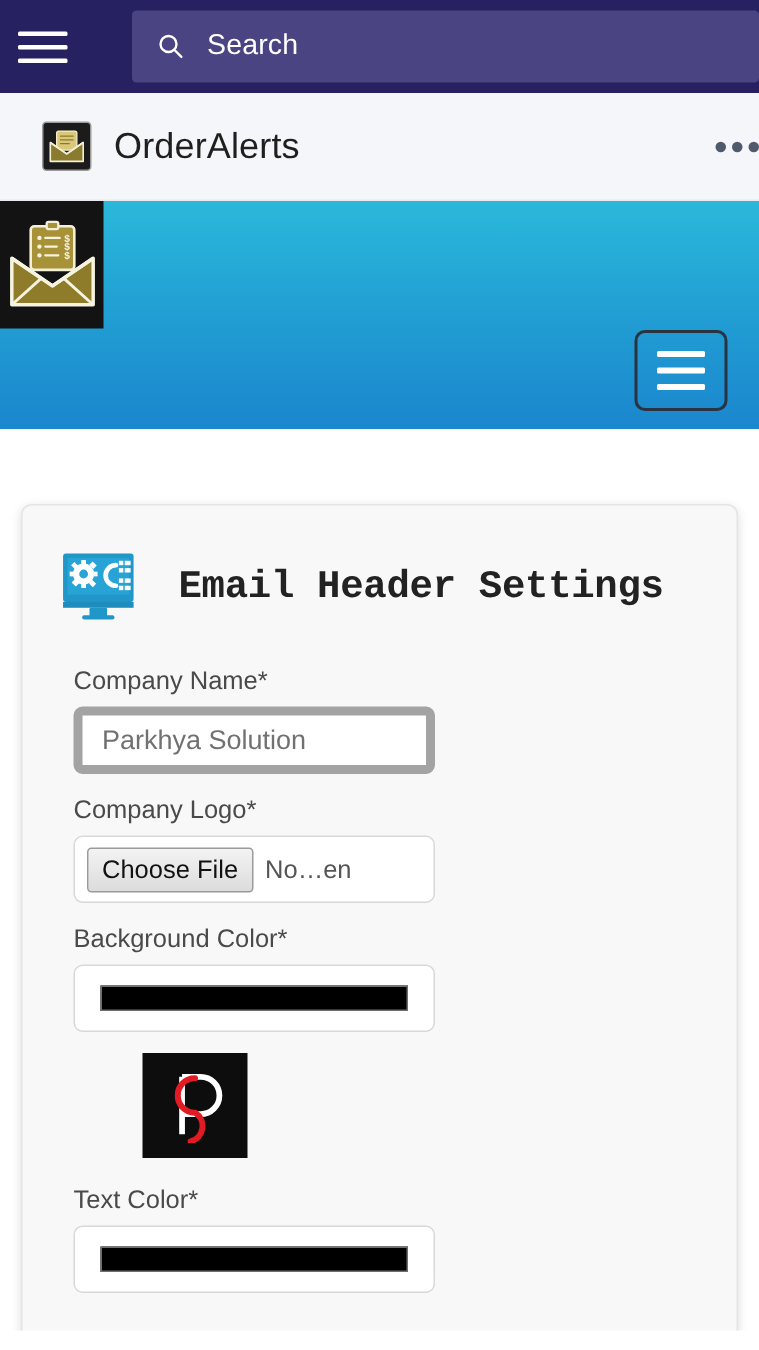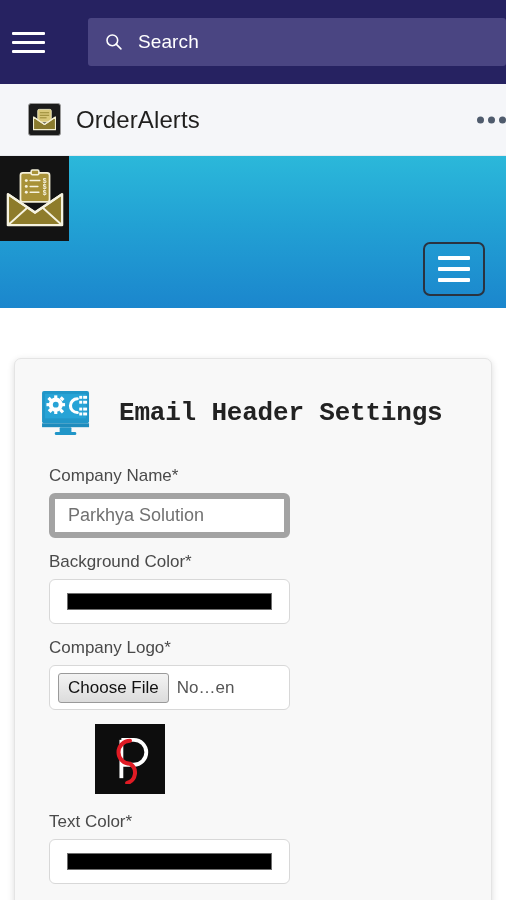--- a/index.html
+++ b/index.html
@@ -7,21 +7,21 @@
     width: 506px;
     height: 900px;
     overflow: hidden;
     background: #ffffff;
     font-family: "Liberation Sans", sans-serif;
   }
 
   
   .topbar {
     position: relative;
-    height: 84px;
+    height: 62px;
     background: #262261;
     display: flex;
     align-items: center;
     overflow: hidden;
   }
   .topbar-menu {
     width: 56px;
     height: 75px;
     display: flex;
     flex-direction: column;
@@ -373,31 +373,31 @@
       </svg>
       <div class="card-title">Email Header Settings</div>
     </div>
 
     <div class="field">
       <label class="field-label">Company Name*</label>
       <input class="text-input" type="text" placeholder="Parkhya Solution" style="">
     </div>
 
     <div class="field">
-      <label class="field-label">Background Color*</label>
-      <div class="color-input">
-        <div class="color-swatch"></div>
-      </div>
-    </div>
-
-    <div class="field">
       <label class="field-label">Company Logo*</label>
       <div class="file-input">
         <button class="file-button">Choose File</button>
         <span class="file-name">No…en</span>
+      </div>
+    </div>
+
+    <div class="field">
+      <label class="field-label">Background Color*</label>
+      <div class="color-input">
+        <div class="color-swatch"></div>
       </div>
     </div>
 
     <div class="logo-preview">
       <svg viewBox="0 0 48 52" width="46" height="50">
         <path d="M15 6 L15 46" stroke="#ffffff" stroke-width="4" fill="none" stroke-linecap="butt"></path>
         <path d="M15 6 L28 6 a13 13 0 0 1 0 26 L15 32" fill="none" stroke="#ffffff" stroke-width="4" stroke-linejoin="round"></path>
         <path d="M24 7 a12 12 0 0 0 0 24 a11 11 0 0 1 -3 20" fill="none" stroke="#e01b24" stroke-width="4.2" stroke-linecap="round"></path>
       </svg>
     </div>

